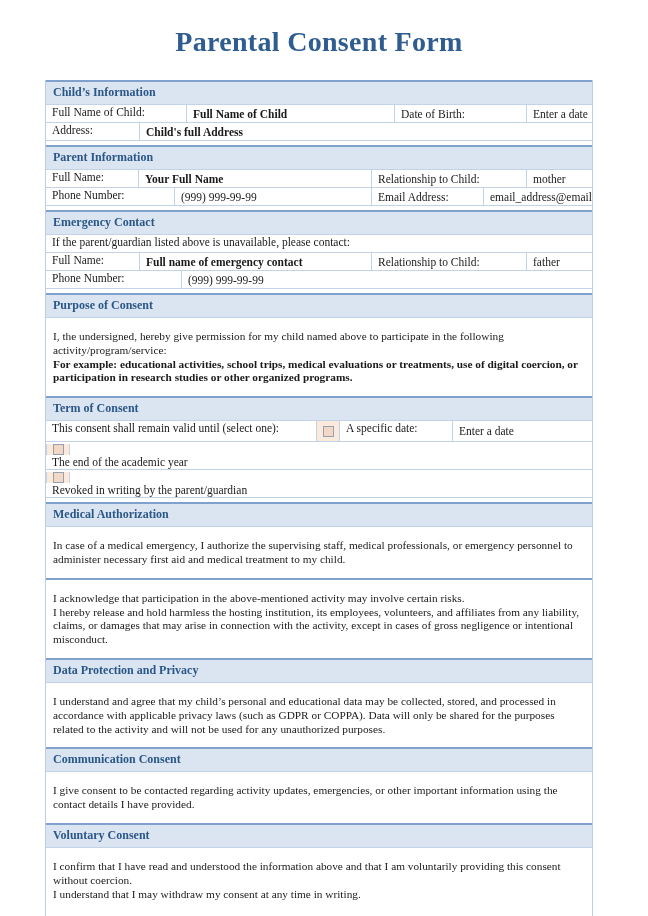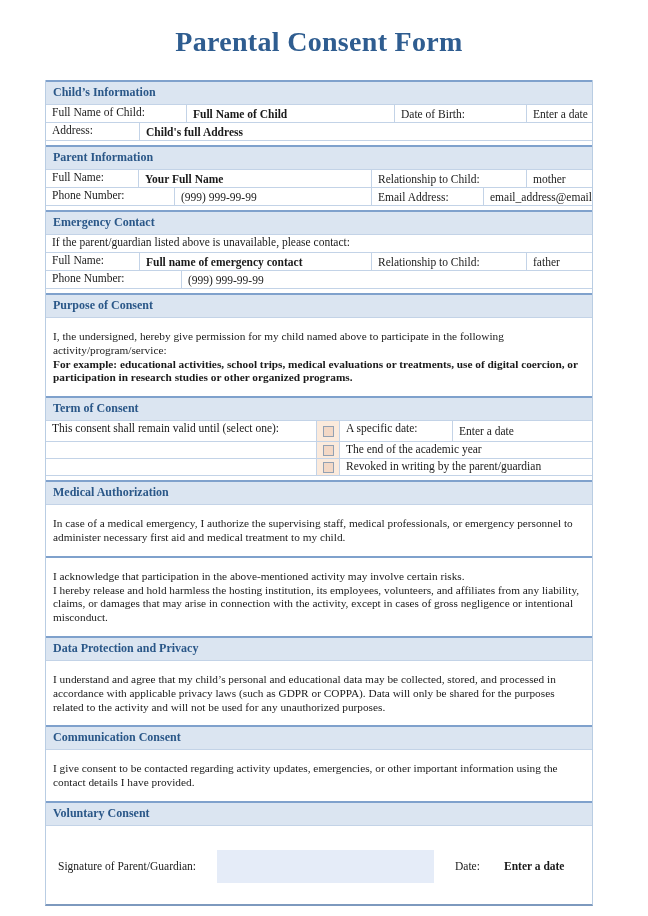--- a/index.html
+++ b/index.html
@@ -68,21 +68,21 @@
     display:flex; align-items:center; justify-content:center;
     box-sizing:border-box;
   }
   .checkbox {
     width:9px; height:9px;
     border:1px solid #93A1B3;
     background:#F3D8C6;
     display:inline-block;
   }
   .opt-row-1 { min-height:20px; }
-  .opt-row { min-height:16px; }
+  .opt-row { min-height:16px;flex-direction:column; }
   .sig-area { padding:24px 0 12px 0; }
   .sig-row { display:flex; align-items:center; margin-bottom:9px; }
   .sig-label { width:171px; padding-left:12px; box-sizing:border-box; line-height:13.5px; }
   .sig-box { width:217px; height:33px; background:#E5ECF8; }
   .sig-date-label { margin-left:21px; width:49px; }
   .sig-date-value { font-weight:bold; }
 </style>
 </head>
 <body>
 
@@ -188,20 +188,24 @@
     <div class="para">I understand and agree that my child’s personal and educational data may be collected, stored, and processed in accordance with applicable privacy laws (such as GDPR or COPPA). Data will only be shared for the purposes related to the activity and will not be used for any unauthorized purposes.</div>
   </section>
 
   <section>
     <div class="sec-header">Communication Consent</div>
     <div class="para">I give consent to be contacted regarding activity updates, emergencies, or other important information using the contact details I have provided.</div>
   </section>
 
   <section>
     <div class="sec-header">Voluntary Consent</div>
+    <div class="para">
+      <div>I confirm that I have read and understood the information above and that I am voluntarily providing this consent without coercion.</div>
+      <div>I understand that I may withdraw my consent at any time in writing.</div>
+    </div>
     <div class="sig-area">
       <div class="sig-row sig-row-1">
         <div class="sig-label">
           <span class="sig-label-text">Signature of Parent/Guardian:</span>
         </div>
         <div class="sig-box"></div>
         <div class="sig-date-label">Date:</div>
         <div class="sig-date-value">Enter a date</div>
       </div>
 

